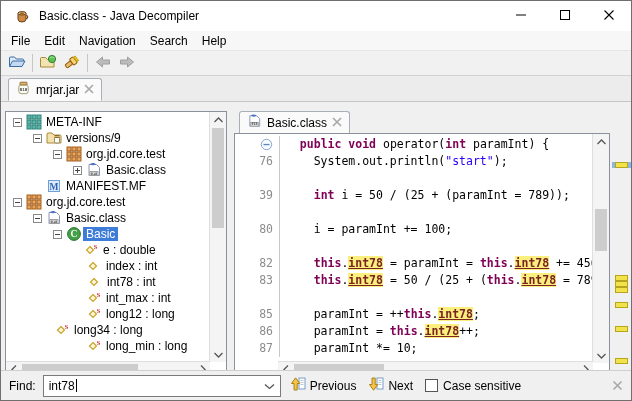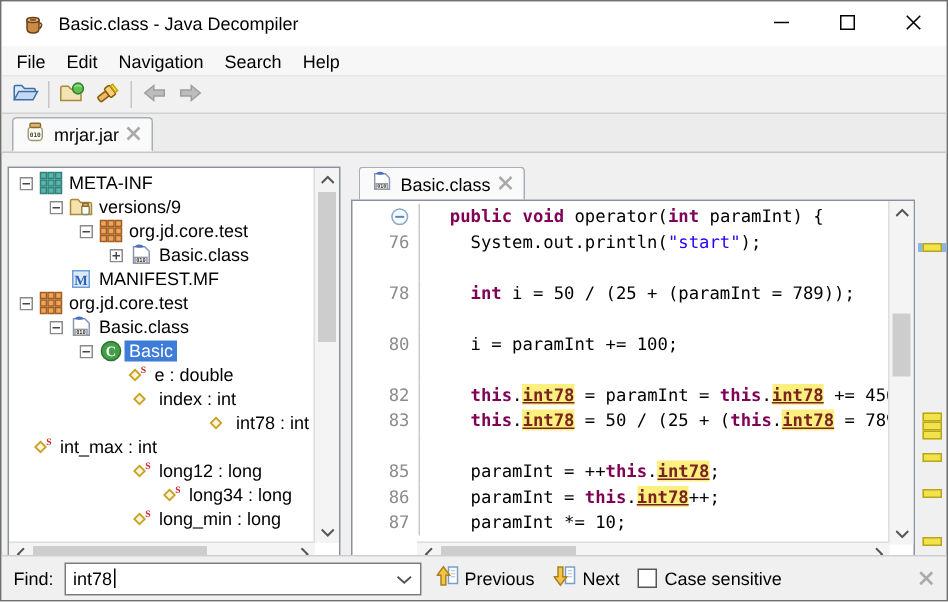--- a/index.html
+++ b/index.html
@@ -326,50 +326,50 @@
           </div>
           <div class="trow" style="padding-left: 66px;">
             <span class="exp"></span>
             <span class="ticon">
               <svg width="16" height="16" viewBox="0 0 16 16">
                 <path d="M7 4.5 L10.5 8 L7 11.5 L3.5 8 Z" fill="#fdf6d8" stroke="#c9a227" stroke-width="1.2"></path>
               </svg>
             </span>
             <span class="tlabel">index : int</span>
           </div>
-          <div class="trow" style="padding-left: 97px; justify-content: flex-end;">
+          <div class="trow" style="padding-left: 67px;">
             <span class="exp"></span>
             <span class="ticon">
               <svg width="16" height="16" viewBox="0 0 16 16">
                 <path d="M7 4.5 L10.5 8 L7 11.5 L3.5 8 Z" fill="#fdf6d8" stroke="#c9a227" stroke-width="1.2"></path>
               </svg>
             </span>
             <span class="tlabel">int78 : int</span>
           </div>
-          <div class="trow" style="">
+          <div class="trow" style="padding-left: 66px;">
             <span class="exp"></span>
             <span class="ticon">
               <svg width="16" height="16" viewBox="0 0 16 16">
                 <path d="M7 4.5 L10.5 8 L7 11.5 L3.5 8 Z" fill="#fdf6d8" stroke="#c9a227" stroke-width="1.2"></path>
                 <text x="12.6" y="6.8" font-size="6.5" font-weight="bold" text-anchor="middle" fill="#cc2222" font-family="Liberation Serif,serif">S</text>
               </svg>
             </span>
             <span class="tlabel">int_max : int</span>
           </div>
           <div class="trow" style="padding-left: 66px;">
             <span class="exp"></span>
             <span class="ticon">
               <svg width="16" height="16" viewBox="0 0 16 16">
                 <path d="M7 4.5 L10.5 8 L7 11.5 L3.5 8 Z" fill="#fdf6d8" stroke="#c9a227" stroke-width="1.2"></path>
                 <text x="12.6" y="6.8" font-size="6.5" font-weight="bold" text-anchor="middle" fill="#cc2222" font-family="Liberation Serif,serif">S</text>
               </svg>
             </span>
             <span class="tlabel">long12 : long</span>
           </div>
-          <div class="trow" style="padding-left: 86px;">
+          <div class="trow" style="padding-left: 34px;">
             <span class="exp"></span>
             <span class="ticon">
               <svg width="16" height="16" viewBox="0 0 16 16">
                 <path d="M7 4.5 L10.5 8 L7 11.5 L3.5 8 Z" fill="#fdf6d8" stroke="#c9a227" stroke-width="1.2"></path>
                 <text x="12.6" y="6.8" font-size="6.5" font-weight="bold" text-anchor="middle" fill="#cc2222" font-family="Liberation Serif,serif">S</text>
               </svg>
             </span>
             <span class="tlabel">long34 : long</span>
           </div>
           <div class="trow" style="padding-left: 66px;">
@@ -439,21 +439,21 @@
             </div>
             <div class="crow">
               <span class="ln">76</span>
               <span class="ctext"><span>    System.out.println(</span><span class="str">"start"</span><span>);</span></span>
             </div>
             <div class="crow">
               <span class="ln"></span>
               <span class="ctext"></span>
             </div>
             <div class="crow">
-              <span class="ln">78</span>
+              <span class="ln">39</span>
               <span class="ctext"><span>    </span><span class="kw">int</span><span> i = 50 / (25 + (paramInt = 789));</span></span>
             </div>
             <div class="crow">
               <span class="ln"></span>
               <span class="ctext"></span>
             </div>
             <div class="crow">
               <span class="ln">80</span>
               <span class="ctext"><span>    i = paramInt += 100;</span></span>
             </div>

